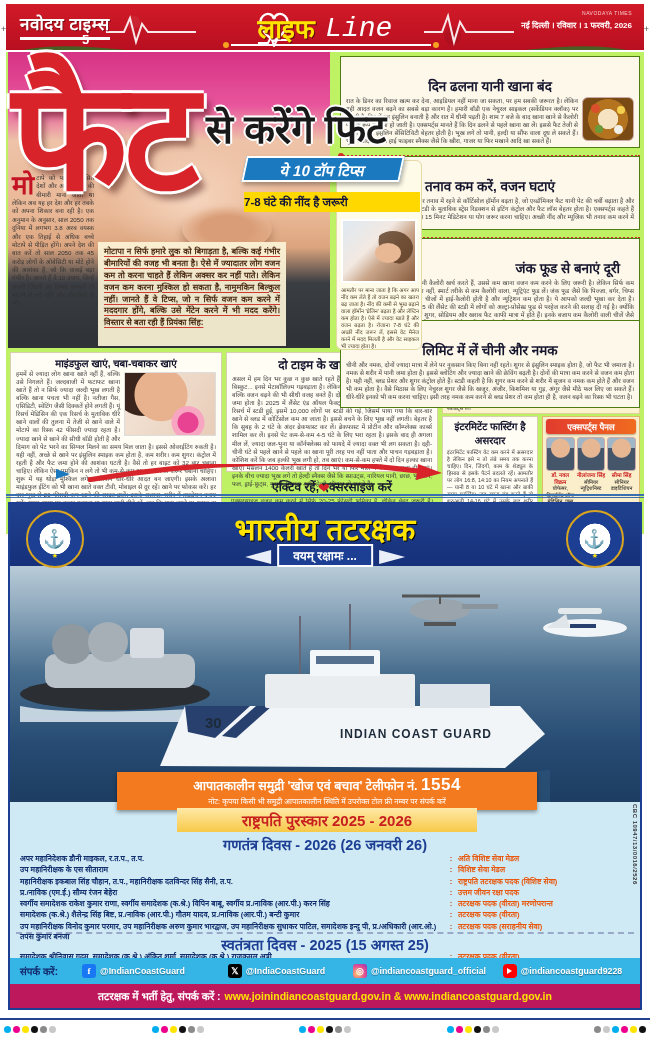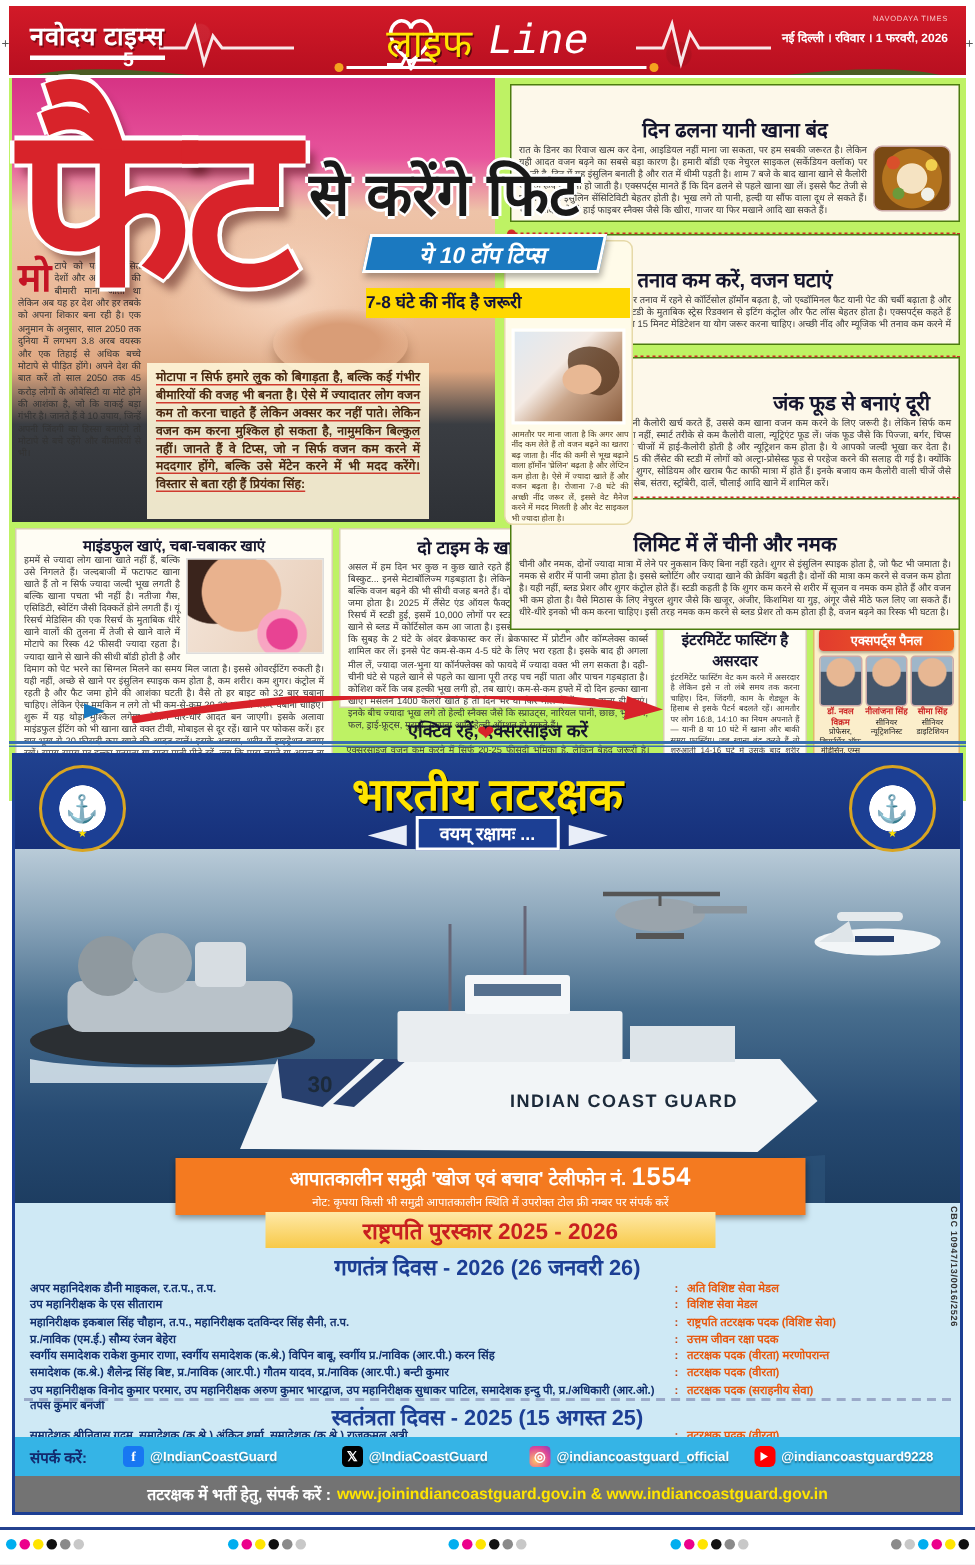--- a/index.html
+++ b/index.html
@@ -11,21 +11,21 @@
     background:linear-gradient(180deg,#d21a28,#b80f20);
     background-color:#c41424; overflow:hidden; }
   .masthead:after{content:"";position:absolute;inset:0;
     background-image:radial-gradient(circle at 20% 40%, rgba(255,255,255,.06) 0 6px, transparent 7px),
                      radial-gradient(circle at 70% 70%, rgba(0,0,0,.08) 0 8px, transparent 9px);
     pointer-events:none;}
   .paper-name { position:absolute; left:14px; top:8px; color:#fff; font-weight:bold;
     font-size:17px; letter-spacing:.5px; text-shadow:1px 1px 0 #7e0a14; border-bottom:3px solid #fff; padding-bottom:2px; z-index:3;}
   .page-num { position:absolute; left:76px; top:28px; color:#fff; font-weight:bold; font-size:13px; z-index:3;}
   .mast-center { position:absolute; left:0; right:0; top:6px; text-align:center; z-index:3;}
-  .mast-title-hi { color:#ffe400; font-weight:normal; font-size:26px; text-shadow:1px 1px 0 #5c060e; vertical-align:middle;}
+  .mast-title-hi { color:#ffe400; font-weight:bold; font-size:26px; text-shadow:1px 1px 0 #5c060e; vertical-align:middle;}
   .mast-title-en { color:#ffffff; font-style:italic; font-family:Liberation Mono, monospace; font-size:28px; vertical-align:middle; margin-left:6px;}
   .mast-underline{ position:absolute; left:225px; top:40px; width:200px; height:2px; background:#fff;}
   .mast-underline:before,.mast-underline:after{content:"";position:absolute;top:-2px;width:6px;height:6px;border-radius:50%;background:#f4a21f;}
   .mast-underline:before{left:-8px;} .mast-underline:after{right:-8px;}
   .heart-badge{ position:absolute; left:248px; top:3px; width:40px; height:40px; z-index:2;}
   .dateline-block{ position:absolute; right:12px; top:6px; text-align:right; color:#fff; z-index:3;}
   .dateline-small{ font-size:5px; color:#f7c8c8; letter-spacing:.5px;}
   .dateline{ font-size:8px; font-weight:bold; margin-top:3px;}
   .ecg{position:absolute; top:8px; height:34px; z-index:2; opacity:.9;}
   .ecg.left{left:100px;} .ecg.right{right:130px;}
@@ -167,21 +167,21 @@
   .contact-label{ font-size:10px; font-weight:bold; color:#132a6e;}
   .chip{ display:flex; align-items:center; gap:4px; flex:1; justify-content:center;}
   .chip .handle{ color:#fff; font-weight:bold; font-size:8.8px; text-shadow:0 1px 1px rgba(0,0,0,.4);}
   .sicon{ width:14px; height:14px; border-radius:3px; display:inline-flex; align-items:center; justify-content:center;
     color:#fff; font-weight:bold; font-size:9px; font-family:"Liberation Serif",serif;}
   .sicon.fb{ background:#1877f2;}
   .sicon.x{ background:#000;}
   .sicon.ig{ background:radial-gradient(circle at 30% 70%, #fdc468, #df4996 60%, #8a3ab9);}
   .sicon.yt{ background:#f00; border-radius:4px;}
   .sicon.yt:before{ content:""; width:0; height:0; border-left:5px solid #fff; border-top:3px solid transparent; border-bottom:3px solid transparent;}
-  .recruit-bar{ position:absolute; left:0; bottom:0; width:100%; height:24px; background:#737373;
+  .recruit-bar{ position:absolute; left:0; bottom:0; width:100%; height:24px; background:#be185d;
     display:flex; align-items:center; justify-content:center; gap:4px;}
   .recruit-label{ color:#fff; font-weight:bold; font-size:10.5px;}
   .recruit-urls{ color:#ffe400; font-weight:bold; font-size:10.5px;}
 
   
   .foot-line{ position:absolute; left:0; top:1018px; width:650px; border-top:2px solid #24418f;}
   .dots-row{ position:absolute; left:0; top:1026px; width:650px; display:flex; justify-content:space-between; padding:0 4px;}
   .dot-cluster{ display:flex; gap:2px;}
   .dot{ width:7px; height:7px; border-radius:50%;}
   .d-c{background:#00aeef;} .d-m{background:#ec008c;} .d-y{background:#ffe400;} .d-k{background:#111;} .d-g{background:#8a8a8a;} .d-l{background:#c8c8c8;}
@@ -267,21 +267,21 @@
       <div class="sec-title">तनाव कम करें, वजन घटाएं</div>
       <div class="sec-body">स्ट्रेस एक साइलेंट किलर है। लगातार तनाव में रहने से कॉर्टिसोल हॉर्मोन बढ़ता है, जो एब्डॉमिनल फैट यानी पेट की चर्बी बढ़ाता है और बेली फैट जल्दी नहीं घटता। एमी स्टडी के मुताबिक स्ट्रेस रिडक्शन से इटिंग कंट्रोल और फैट लॉस बेहतर होता है। एक्सपर्ट्स कहते हैं कि वजन कम करने के लिए रोजाना 15 मिनट मेडिटेशन या योग जरूर करना चाहिए। अच्छी नींद और म्यूजिक भी तनाव कम करने में मददगार होते हैं।</div>
     </div>
     <div class="dot-sep" style="position:absolute; left:334px; top:182px; width:300px;"></div>
     <div class="sec-box" style="top:186px; height:100px;">
       <div class="junk-img"></div>
       <div class="sec-title" style="text-align:right; padding-right:14px;">जंक फूड से बनाएं दूरी</div>
       <div class="sec-body">जितनी कैलोरी खर्च करते हैं, उससे कम खाना वजन कम करने के लिए जरूरी है। लेकिन सिर्फ कम खाना नहीं, स्मार्ट तरीके से कम कैलोरी वाला, न्यूट्रिएंट फूड लें। जंक फूड जैसे कि पिज्जा, बर्गर, चिप्स जैसी चीजों में हाई-कैलोरी होती है और न्यूट्रिशन कम होता है। ये आपको जल्दी भूखा कर देता है। 2025 की लैंसेट की स्टडी में लोगों को अल्ट्रा-प्रोसेस्ड फूड से परहेज करने की सलाह दी गई है। क्योंकि इनमें शुगर, सोडियम और खराब फैट काफी मात्रा में होते हैं। इनके बजाय कम कैलोरी वाली चीजें जैसे कि ब्रोकली, पालक, खीरा, टमाटर, सेब, संतरा, स्ट्रॉबेरी, दालें, चौलाई आदि खाने में शामिल करें।</div>
     </div>
     <div class="dot-sep" style="position:absolute; left:334px; top:276px; width:300px;"></div>
-    <div class="sec-box" style="top:280px; height:88px; width:300px; z-index:2;">
+    <div class="sec-box" style="top:268px; height:88px; width:300px; z-index:2;">
       <div class="sec-title">लिमिट में लें चीनी और नमक</div>
       <div class="sec-body">चीनी और नमक, दोनों ज्यादा मात्रा में लेने पर नुकसान किए बिना नहीं रहते। शुगर से इंसुलिन स्पाइक होता है, जो फैट भी जमाता है। नमक से शरीर में पानी जमा होता है। इससे ब्लोटिंग और ज्यादा खाने की क्रेविंग बढ़ती है। दोनों की मात्रा कम करने से वजन कम होता है। यही नहीं, ब्लड प्रेशर और शुगर कंट्रोल होते हैं। स्टडी कहती है कि शुगर कम करने से शरीर में सूजन व नमक कम होते हैं और वजन भी कम होता है। वैसे मिठास के लिए नेचुरल शुगर जैसे कि खजूर, अंजीर, किशमिश या गुड़, अंगूर जैसे मीठे फल लिए जा सकते हैं। धीरे-धीरे इनको भी कम करना चाहिए। इसी तरह नमक कम करने से ब्लड प्रेशर तो कम होता ही है, वजन बढ़ने का रिस्क भी घटता है।</div>
     </div>
 
     <div class="mindful">
       <div class="mindful-title">माइंडफुल खाएं, चबा-चबाकर खाएं</div>
       <div class="cupcake-img"></div>
       <div class="sec-body">हममें से ज्यादा लोग खाना खाते नहीं हैं, बल्कि उसे निगलते हैं। जल्दबाजी में फटाफट खाना खाते हैं तो न सिर्फ ज्यादा जल्दी भूख लगती है बल्कि खाना पचता भी नहीं है। नतीजा गैस, एसिडिटी, स्वेटिंग जैसी दिक्कतें होने लगती हैं। यूं रिसर्च मेडिसिन की एक रिसर्च के मुताबिक धीरे खाने वालों की तुलना में तेजी से खाने वाले में मोटापे का रिस्क 42 फीसदी ज्यादा रहता है। ज्यादा खाने से खाने की सीधी बॉडी होती है और दिमाग को पेट भरने का सिग्नल मिलने का समय मिल जाता है। इससे ओवरईटिंग रुकती है। यही नहीं, अच्छे से खाने पर इंसुलिन स्पाइक कम होता है, कम शरीर। कम शुगर। कंट्रोल में रहती है और फैट जमा होने की आशंका घटती है। वैसे तो हर बाइट को 32 बार चबाना चाहिए। लेकिन ऐसा मुमकिन न लगे तो भी कम-से-कम 20-22 बार तो जरूर चबाना चाहिए। शुरू में यह थोड़ा मुश्किल लगेगा, लेकिन धीरे-धीरे आदत बन जाएगी। इसके अलावा माइंडफुल ईटिंग को भी खाना खाते वक्त टीवी, मोबाइल से दूर रहें। खाने पर फोकस करें। हर बार भूख से 20 फीसदी कम खाने की आदत डालें। इसके अलावा, शरीर में हाइड्रेशन बनाए रखें। समय-समय पर हल्का गुनगुना या सादा पानी पीते रहें, जब कि पास लगने या असल ना हो जाए, तब शरीर में पानी की कमी होने लगती है। यूं उससे पहले पानी पीना चाहिए। पानी के अलावा छाछ, नारियल पानी, नींबू पानी, विटमिन वॉटर, इलेक्ट्रोलाइट या पानी आदि भी पीते रहिए।</div>
     </div>
 

